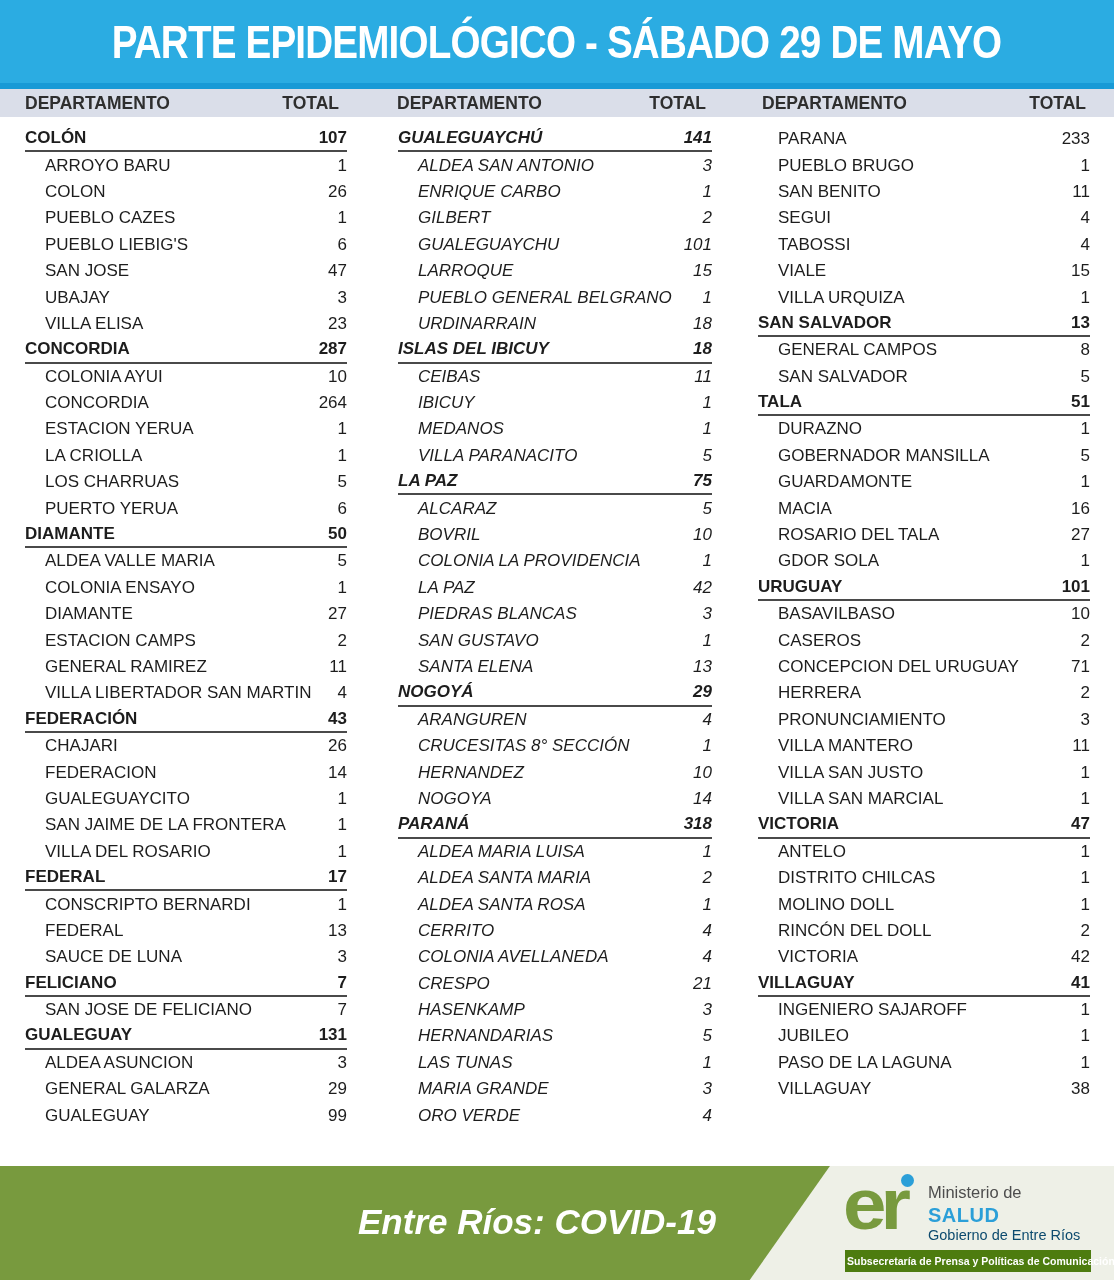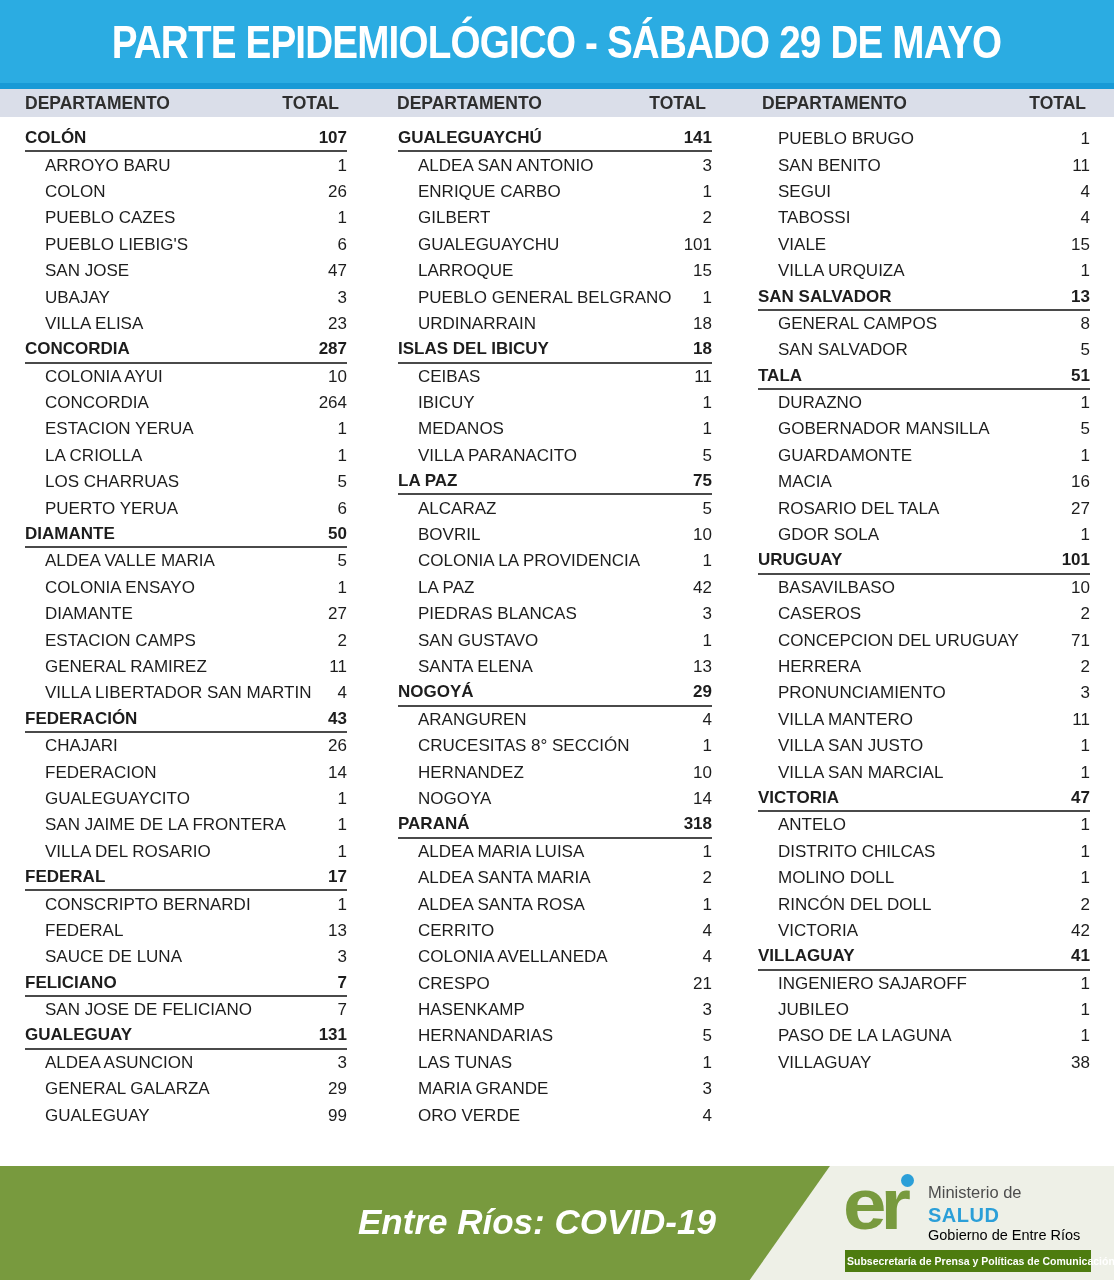--- a/index.html
+++ b/index.html
@@ -43,21 +43,21 @@
   .hpair.c3 { width:372px; padding:0 28px 0 20px; }
 
   
   .table-body {
     display:flex;
     padding:9px 24px 0 25px;
     background:#fff;
   }
   .col { }
   .col1 { width:322px; margin-right:51px; }
-  .col2 { width:314px; margin-right:46px; }
+  .col2 { width:314px; margin-right:46px;font-style:italic; }
   .col3 { width:332px; }
   .row {
     height:26.4px;
     display:flex;
     justify-content:space-between;
     align-items:center;
     font-size:17px;
     color:#1d1d1d;
     white-space:nowrap;
   }
@@ -117,21 +117,21 @@
   .er-dot {
     position:absolute;
     left:901px; top:8px;
     width:13px; height:13px;
     border-radius:50%;
     background:#2B9FD8;
   }
   .ministry { position:absolute; left:928px; top:17px; line-height:1.2; }
   .ministry .m1 { font-size:16.5px; color:#4d4d4d; }
   .ministry .m2 { font-size:20px; font-weight:bold; color:#2B9FD8; letter-spacing:0.5px; }
-  .ministry .m3 { font-size:14.5px; color:#000000; }
+  .ministry .m3 { font-size:14.5px; color:#0c4a6e; }
   .subbar {
     position:absolute;
     left:845px; bottom:8px;
     width:246px;
     background:#4d7c0f;
     color:#fff;
     font-size:10.5px;
     font-weight:bold;
     text-align:center;
     padding:5px 2px;
@@ -464,20 +464,24 @@
         <span class="name">MARIA GRANDE</span>
         <span class="val">3</span>
       </div>
       <div class="row loc">
         <span class="name">ORO VERDE</span>
         <span class="val">4</span>
       </div>
     </div>
   <div class="col col3">
       <div class="row loc">
+        <span class="name">PARANA</span>
+        <span class="val">233</span>
+      </div>
+      <div class="row loc">
         <span class="name">PUEBLO BRUGO</span>
         <span class="val">1</span>
       </div>
       <div class="row loc">
         <span class="name">SAN BENITO</span>
         <span class="val">11</span>
       </div>
       <div class="row loc">
         <span class="name">SEGUI</span>
         <span class="val">4</span>

